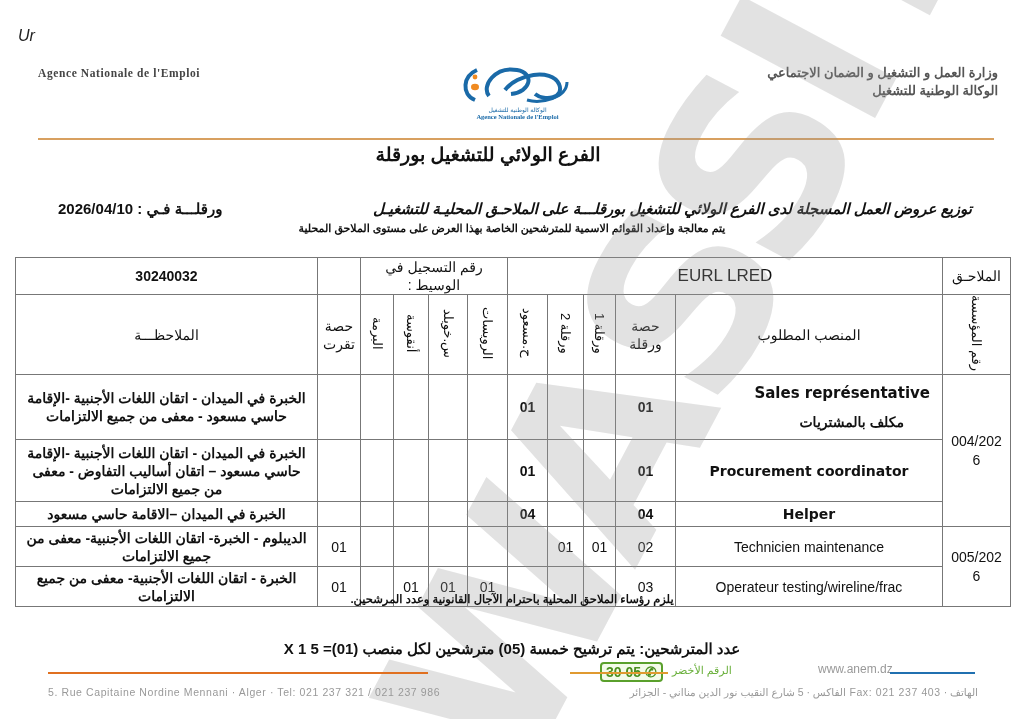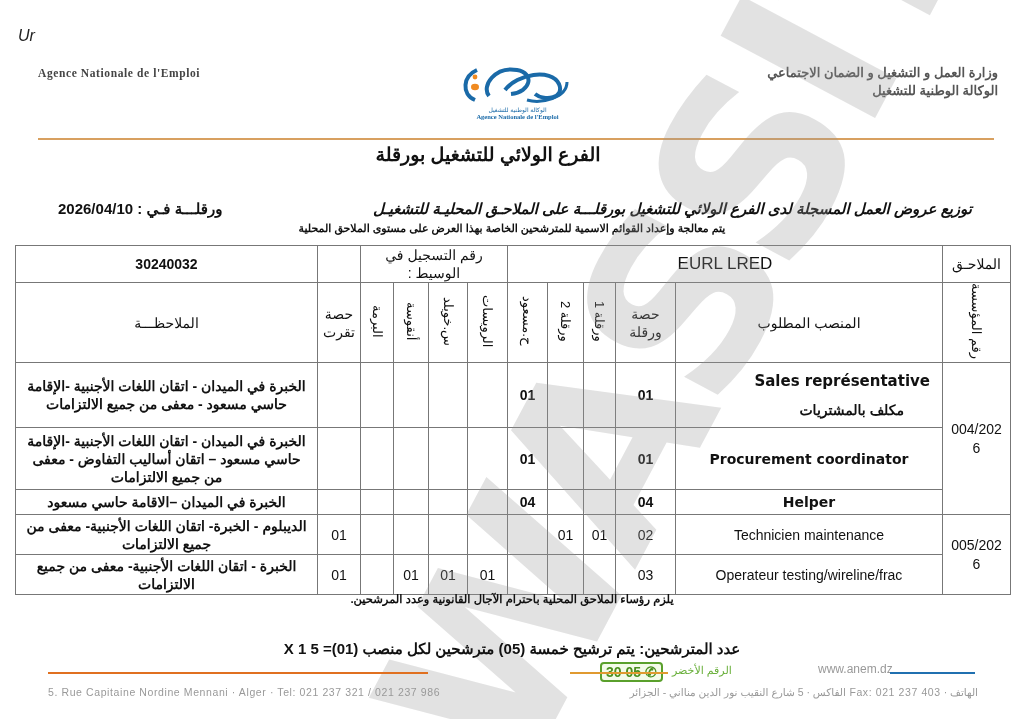--- a/index.html
+++ b/index.html
@@ -18,21 +18,21 @@
 
   .top-rule { left: 38px; top: 138px; width: 956px; height: 2px; background: #d8a060; }
 
   .branch-title { left: 0; width: 976px; top: 143px; text-align: center; font-size: 19px; font-weight: bold; direction: rtl; }
   .dist-line { right: 52px; top: 200px; font-size: 15px; font-weight: bold; direction: rtl; font-style: italic; }
   .date-line { left: 58px; top: 200px; font-size: 15px; font-weight: bold; direction: rtl; }
   .sub-line { left: 0; width: 1024px; top: 222px; text-align: center; font-size: 11px; font-weight: bold; direction: rtl; }
 
   .watermark { left: 190px; top: 180px; font-size: 240px; font-weight: bold; color: rgba(150,150,150,0.28); transform: rotate(-62deg); transform-origin: 50% 50%; letter-spacing: -10px; font-family: "DejaVu Sans", sans-serif; }
 
-  table.offers { position: absolute; left: 15px; top: 245px; border-collapse: collapse; table-layout: fixed; direction: ltr; }
+  table.offers { position: absolute; left: 15px; top: 257px; border-collapse: collapse; table-layout: fixed; direction: ltr; }
   table.offers td { border: 1px solid #777; padding: 0; text-align: center; vertical-align: middle; font-size: 14px; }
   .h1 td { height: 34px; }
   .h2 td { height: 72px; }
   .vert-r { writing-mode: vertical-rl; font-size: 13px; direction: rtl; white-space: nowrap; display: inline-block; }
   .hdr-ar { font-size: 13px; direction: rtl; line-height: 18px; }
   .note { direction: rtl; font-weight: bold; font-size: 13.5px; line-height: 18px; padding: 0 6px !important; }
   .post-b { font-family: "DejaVu Sans", sans-serif; font-weight: bold; font-size: 15px; }
   .post-n { font-size: 15.5px; }
   .num-b { font-weight: bold; font-size: 15px; }
   .num-n { font-size: 15px; }

